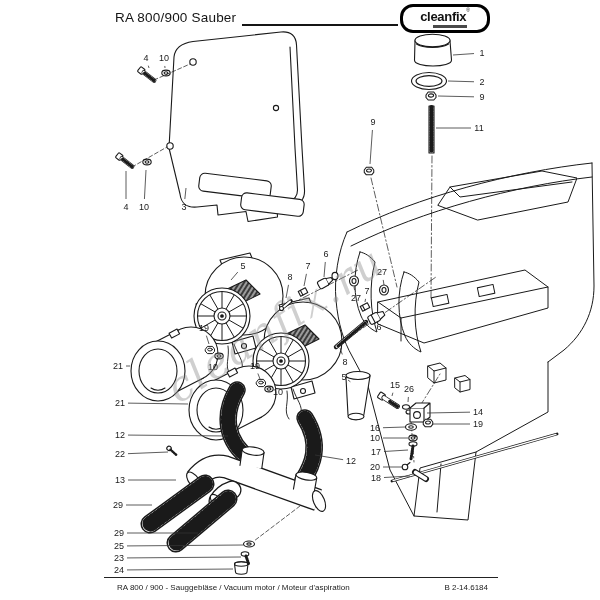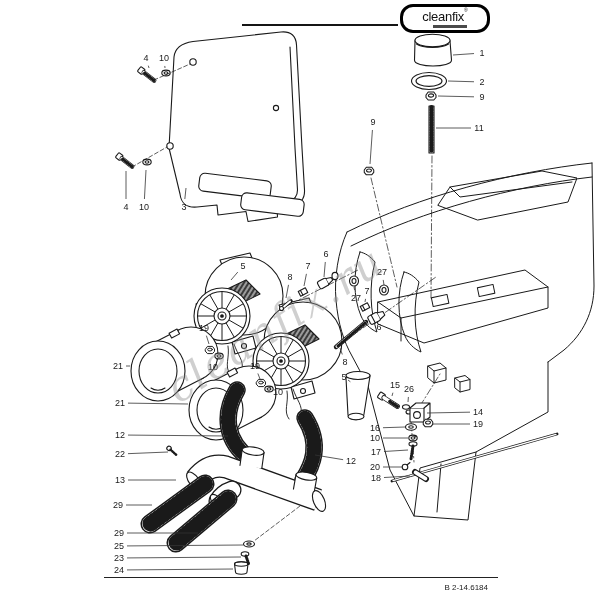--- a/index.html
+++ b/index.html
@@ -2,36 +2,37 @@
 <html><head>
 <meta charset="utf-8">
 <style>
   html,body{margin:0;padding:0;background:#e8e8e8;}
   .page{position:relative;width:600px;height:600px;background:#ffffff;overflow:hidden;
         font-family:"Liberation Sans",sans-serif;color:#111;}
   .title{position:absolute;left:115px;top:10px;font-size:13.5px;letter-spacing:.2px;color:#151515;}
   .title-rule{position:absolute;left:242px;top:24px;width:156px;height:1.6px;background:#151515;}
   .logo{position:absolute;left:400px;top:4px;width:84px;height:23px;border:3px solid #000;
         border-radius:13px;background:#fff;text-align:center;}
-  .logo-text{font-weight:normal;font-size:13px;letter-spacing:-.3px;line-height:15px;display:inline-block;}
+  .logo-text{font-weight:bold;font-size:13px;letter-spacing:-.3px;line-height:15px;display:inline-block;}
   .logo-reg{font-size:5px;vertical-align:top;}
   .logo-tag{width:34px;height:2.5px;background:#4a4a4a;margin:0 0 0 30px;}
   .watermark{position:absolute;left:95px;top:300px;width:360px;text-align:center;
              font-family:"DejaVu Serif",serif;font-style:italic;font-size:42px;letter-spacing:2px;
              color:#8f8f8f;opacity:.42;transform:rotate(-33deg);pointer-events:none;}
   .footer-rule{position:absolute;left:104px;top:577px;width:394px;height:1.4px;background:#222;}
   .footer-left{position:absolute;left:117px;top:583px;font-size:8px;color:#222;}
   .footer-right{position:absolute;right:112px;top:583px;font-size:8px;color:#222;}
   svg text{font-family:"Liberation Sans",sans-serif;}
 </style>
 </head>
 <body>
 
 <div class="page">
 
+  <div class="title">RA 800/900 Sauber</div>
   <div class="title-rule"></div>
 
   <div class="logo">
     <span class="logo-text">cleanfix</span><span class="logo-reg">®</span>
     <div class="logo-tag"></div>
   </div>
 
   <svg id="diagram-svg" width="600" height="600" viewBox="0 0 600 600" style="position:absolute;left:0;top:0;">
     <defs>
       <pattern id="hatch" width="4" height="4" patternUnits="userSpaceOnUse" patternTransform="rotate(32)">
@@ -441,14 +442,15 @@
         <line x1="383" y1="467" x2="402" y2="467" stroke="#333" stroke-width="0.8"></line>
         <text x="375" y="470" text-anchor="middle" font-size="9" fill="#1a1a1a">20</text>
         <line x1="383.98619498539995" y1="477.53022382438826" x2="410" y2="476" stroke="#333" stroke-width="0.8"></line>
         <text x="376" y="481" text-anchor="middle" font-size="9" fill="#1a1a1a">18</text>
       </g>
   </svg>
 
   <div class="watermark">cleanfix.ru</div>
 
   <div class="footer-rule"></div>
+  <div class="footer-left">RA 800 / 900 - Sauggebläse / Vacuum motor / Moteur d'aspiration</div>
   <div class="footer-right">B 2-14.6184</div>
 </div>
 
 </body></html>

